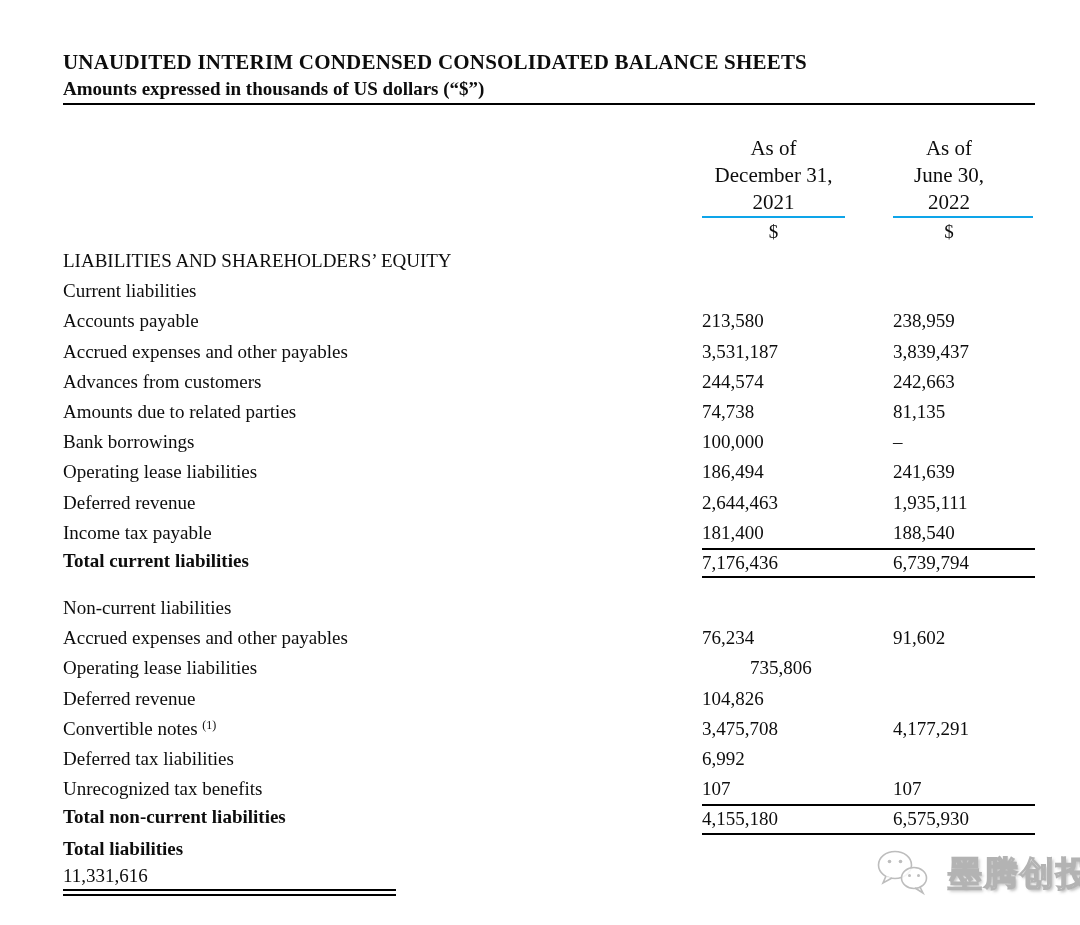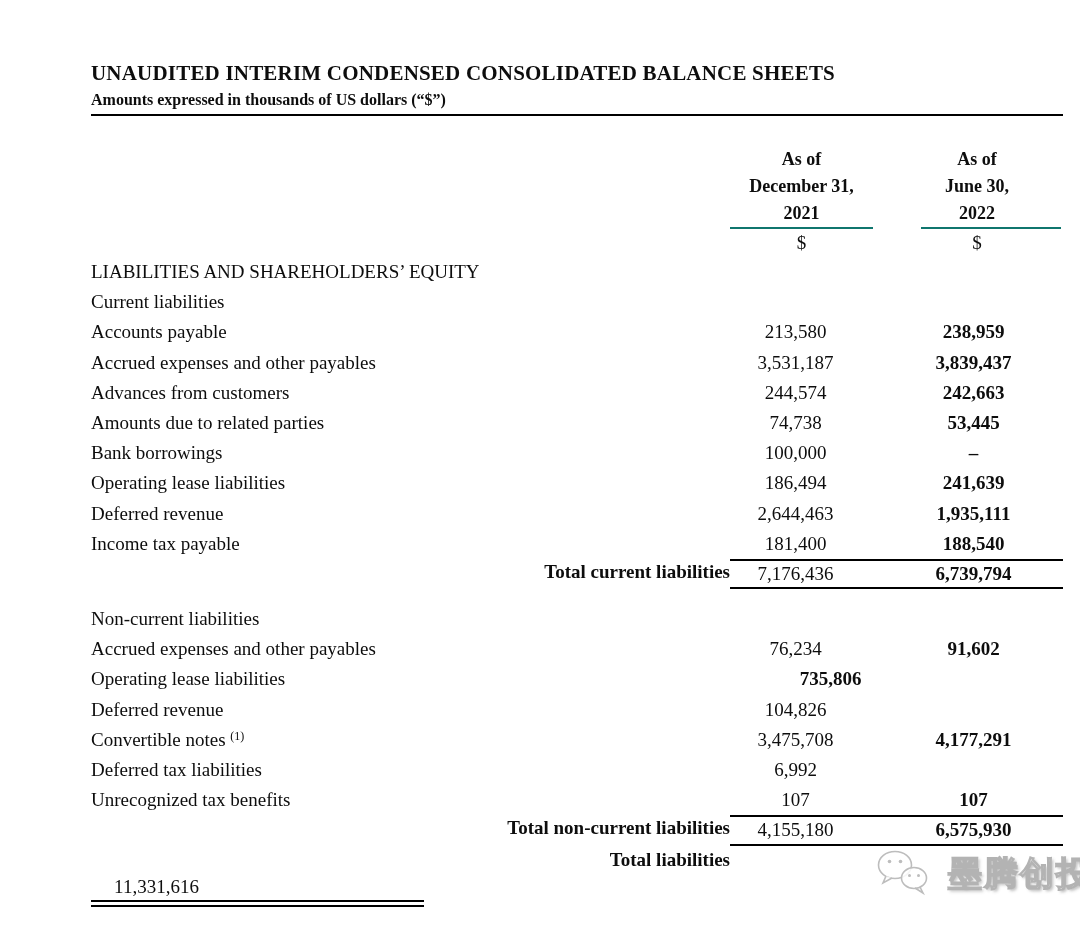--- a/index.html
+++ b/index.html
@@ -9,56 +9,55 @@
     height: 925px;
     background: #ffffff;
     overflow: hidden;
     font-family: "Liberation Serif", "DejaVu Serif", serif;
     color: #0d0d0d;
     -webkit-font-smoothing: antialiased;
   }
   .page {
     position: absolute;
     left: 63px;
-    top: 60px;
+    top: 49px;
     width: 972px;
-    margin-left: 28px;
   }
   
   .doc-title {
     font-size: 21px;
     font-weight: bold;
     line-height: 27px;
     letter-spacing: 0.2px;
     white-space: nowrap;
   }
   .doc-subtitle {
-    font-size: 16px;
+    font-size: 19px;
     font-weight: bold;
     line-height: 26px;
     white-space: nowrap;
   }
   .title-rule {
     border-bottom: 2.5px solid #000;
     margin-top: 1px;
     width: 972px;
   }
   
   .thead {
     display: flex;
     margin-top: 30px;
   }
   .thead .lead { width: 639px; }
   .vals-cols { width: 333px; display: flex; }
   .hcol {
-    font-weight: bold;
-    font-size: 18px;
+    font-weight: normal;
+    font-size: 21px;
     line-height: 27px;
     text-align: center;
-    border-bottom: 2px solid #0f766e;
+    border-bottom: 2px solid #0ea5e9;
     box-sizing: border-box;
   }
   .hcol-1 { width: 143px; }
   .hgap  { width: 48px; }
   .hcol-2 { width: 140px; }
   .hcol-2 .hinner { padding-right: 28px; }
   .currency-row {
     display: flex;
     font-size: 19px;
     line-height: 27px;
@@ -72,29 +71,29 @@
   .tbody { margin-top: 1px; }
   .row {
     display: flex;
     height: 30.2px;
     line-height: 30.2px;
     font-size: 19px;
   }
   .row .label { width: 639px; white-space: nowrap; }
   .row .vals  { width: 333px; display: flex; box-sizing: border-box; }
   .cell {
-    text-align: center;
+    text-align: left;
     box-sizing: border-box;
     white-space: nowrap;
   }
   .cell-1 { width: 143px; padding-right: 12px; }
   .cell-gap { width: 48px; }
-  .cell-2 { width: 140px; padding-right: 35px; font-weight: bold; }
+  .cell-2 { width: 140px; padding-right: 35px; }
   .row.section .label { font-weight: normal; }
-  .row.total .label, .row.grand_total .label { font-weight: bold; text-align: right; }
+  .row.total .label, .row.grand_total .label { font-weight: bold; }
   .row.total { line-height: 26px; }
   .row.total .vals {
     border-top: 2px solid #000;
     border-bottom: 2px solid #000;
   }
   .row.grand_total { height: 37px; line-height: 27px; flex-direction: column; }
   .row.grand_total .vals {
     border-bottom: 7px double #000;
   }
   .spacer { height: 15px; }
@@ -205,21 +204,21 @@
           <div class="cell cell-1">244,574</div>
           <div class="cell-gap"></div>
           <div class="cell cell-2">242,663</div>
         </div>
       </div>
       <div class="row item">
         <div class="label">Amounts due to related parties</div>
         <div class="vals">
           <div class="cell cell-1">74,738</div>
           <div class="cell-gap"></div>
-          <div class="cell cell-2">53,445</div>
+          <div class="cell cell-2">81,135</div>
         </div>
       </div>
       <div class="row item">
         <div class="label">Bank borrowings</div>
         <div class="vals">
           <div class="cell cell-1">100,000</div>
           <div class="cell-gap"></div>
           <div class="cell cell-2">–</div>
         </div>
       </div>

